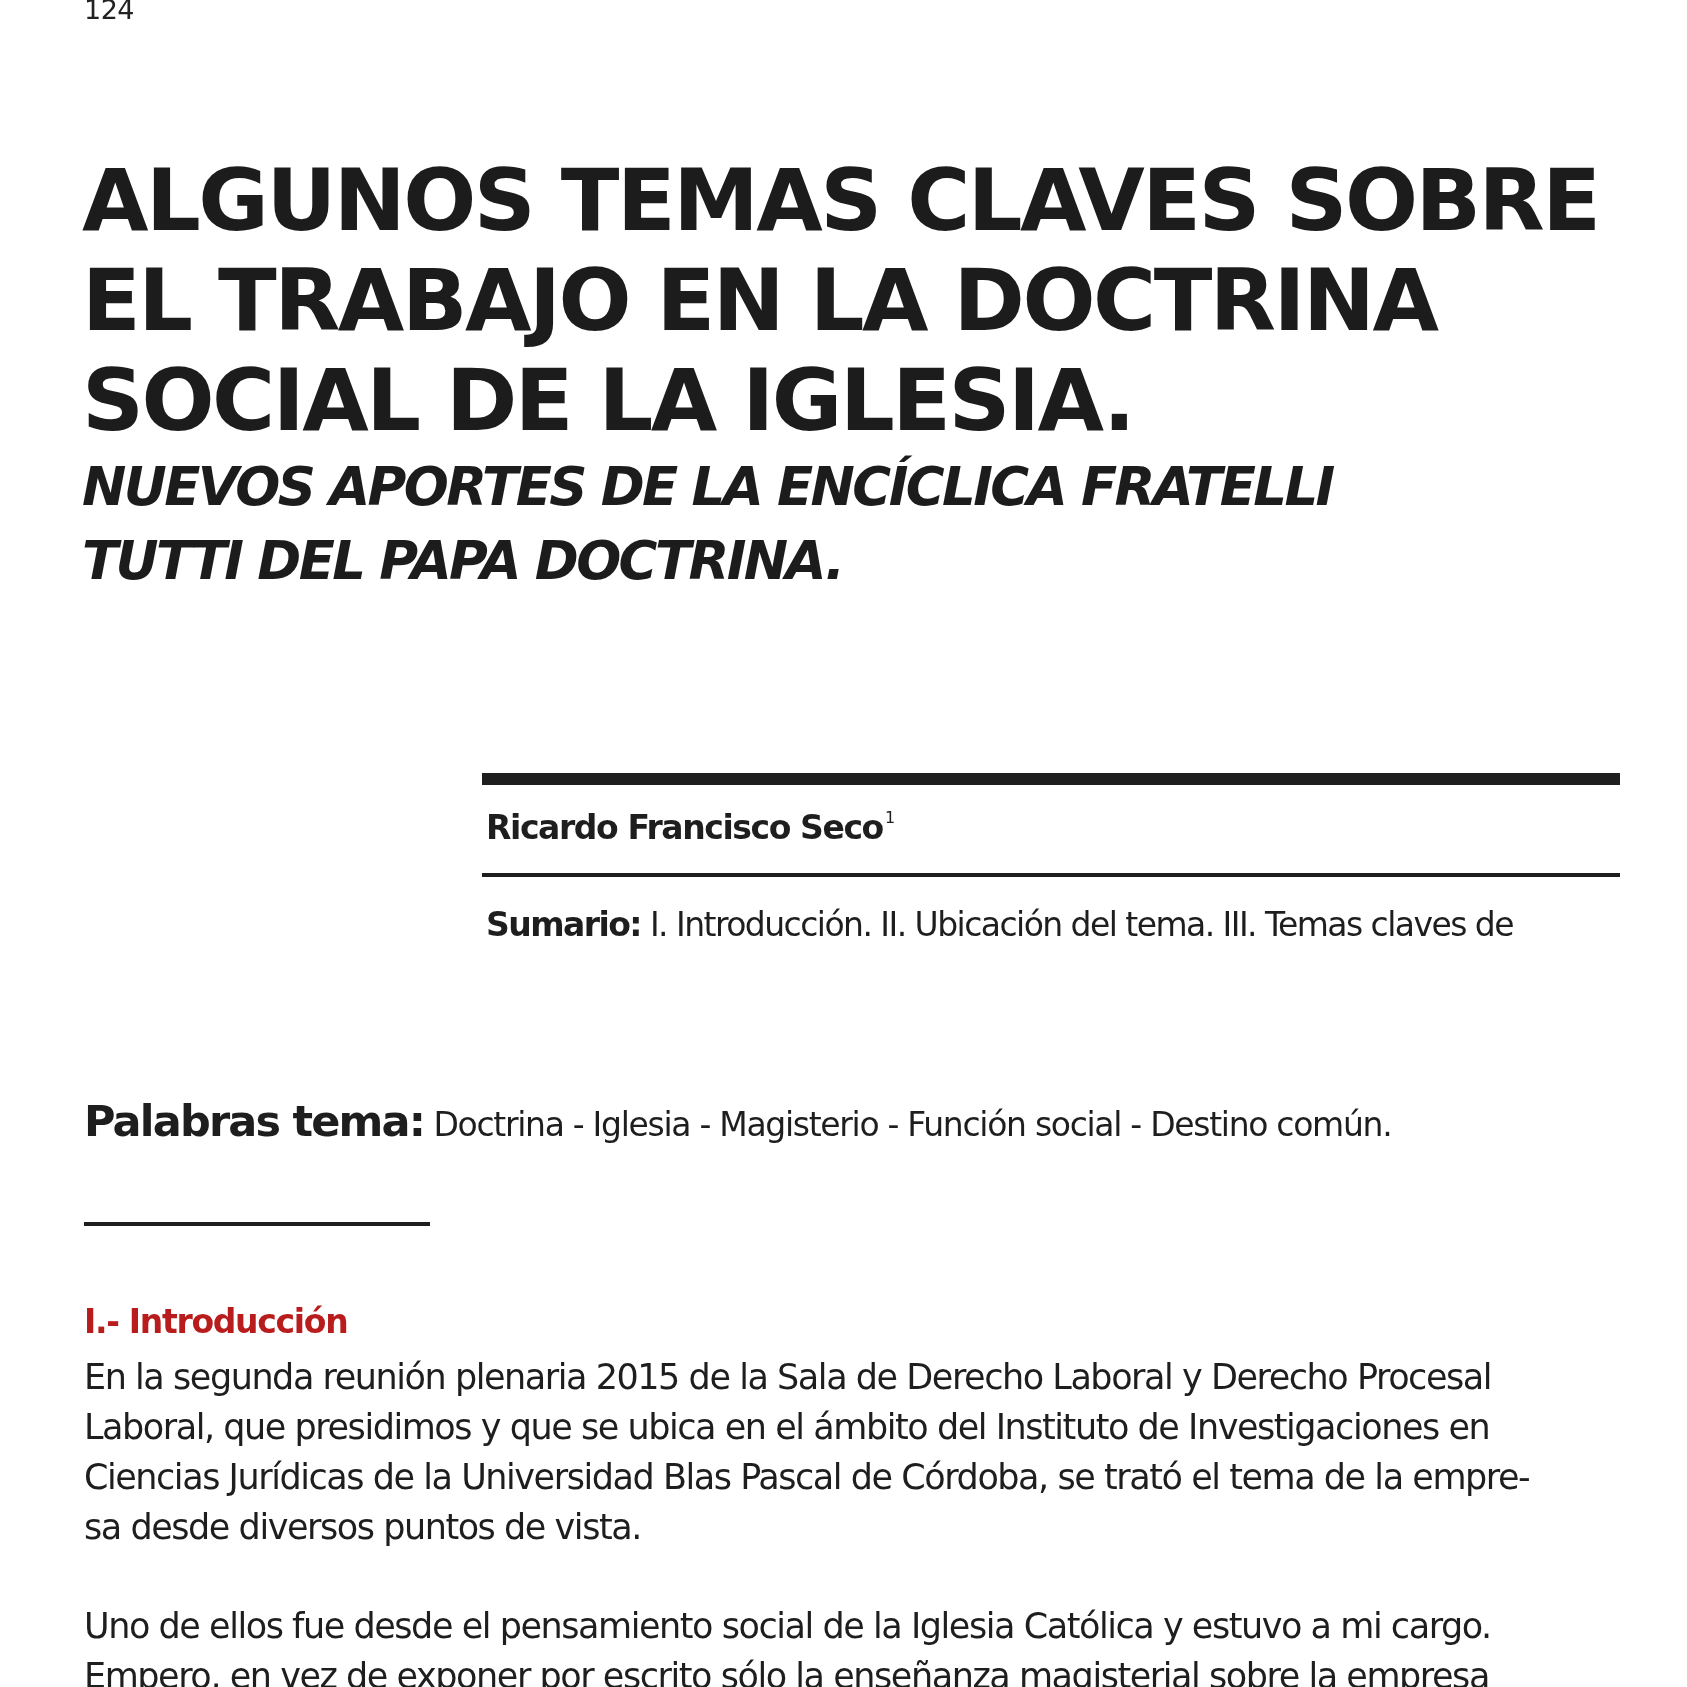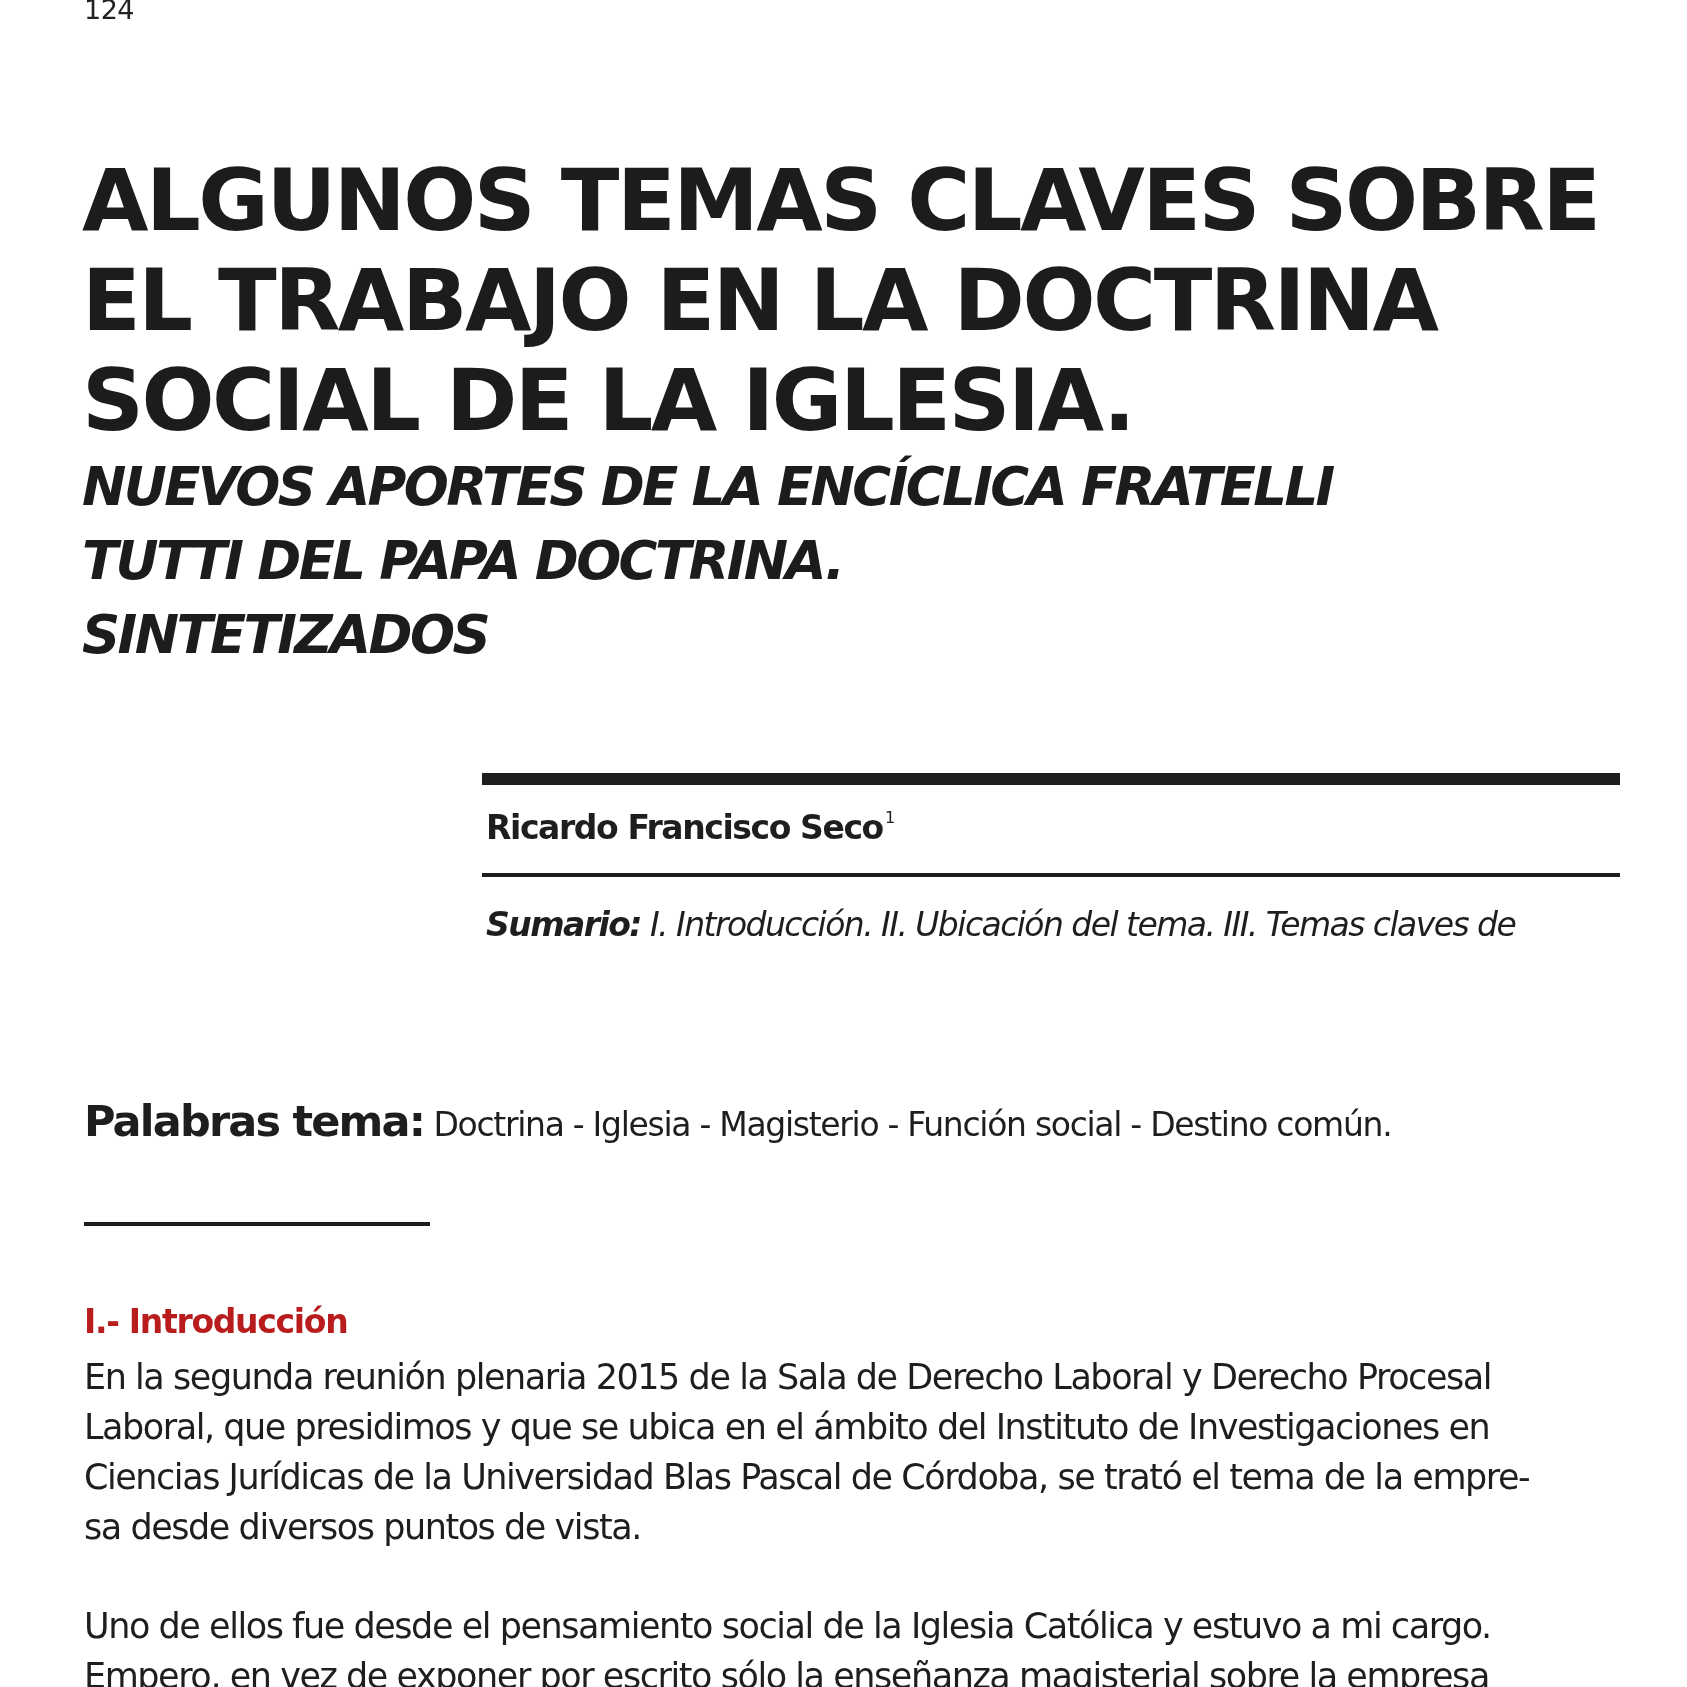--- a/index.html
+++ b/index.html
@@ -38,21 +38,21 @@
     .author sup { font-size: 16px; font-weight: 400; vertical-align: 16px; margin-left: 2px; }
     .rule-thin {
       position: absolute; left: 482px; top: 873px; width: 1138px; height: 4px;
       background: #1e1e1e;
     }
     .summary {
       position: absolute; left: 486px; top: 900px; width: 1140px;
       font-size: 33px; line-height: 50px; letter-spacing: -1.55px; color: #1e1e1e;
     }
     .summary .label { font-weight: 700; }
-    .summary span.line { display: block; white-space: nowrap; font-style: italic; }
+    .summary span.line { display: block; white-space: nowrap; }
     .keywords {
       position: absolute; left: 84px; top: 1096px; white-space: nowrap;
       color: #1e1e1e;
     }
     .keywords .label { font-size: 43px; font-weight: 700; letter-spacing: -1.8px; }
     .keywords .value { font-size: 33px; letter-spacing: -1.3px; }
     .short-rule {
       position: absolute; left: 84px; top: 1222px; width: 346px; height: 4px;
       background: #1e1e1e;
     }
@@ -76,21 +76,20 @@
 
 <h1 class="title">
   <span>ALGUNOS TEMAS CLAVES SOBRE</span>
   <span>EL TRABAJO EN LA DOCTRINA</span>
   <span>SOCIAL DE LA IGLESIA.</span>
 </h1>
 
 <h2 class="subtitle">
   <span>NUEVOS APORTES DE LA ENCÍCLICA FRATELLI</span>
   <span>TUTTI DEL PAPA DOCTRINA.</span>
-  <span>SINTETIZADOS</span>
 </h2>
 
 <div class="rule-thick"></div>
 
 <div class="author"><span>Ricardo Francisco Seco</span><sup>1</sup></div>
 
 <div class="rule-thin"></div>
 
 <div class="summary">
   <span class="line"><span class="label">Sumario:</span><span> I. Introducción. II. Ubicación del tema. III. Temas claves de</span></span>

